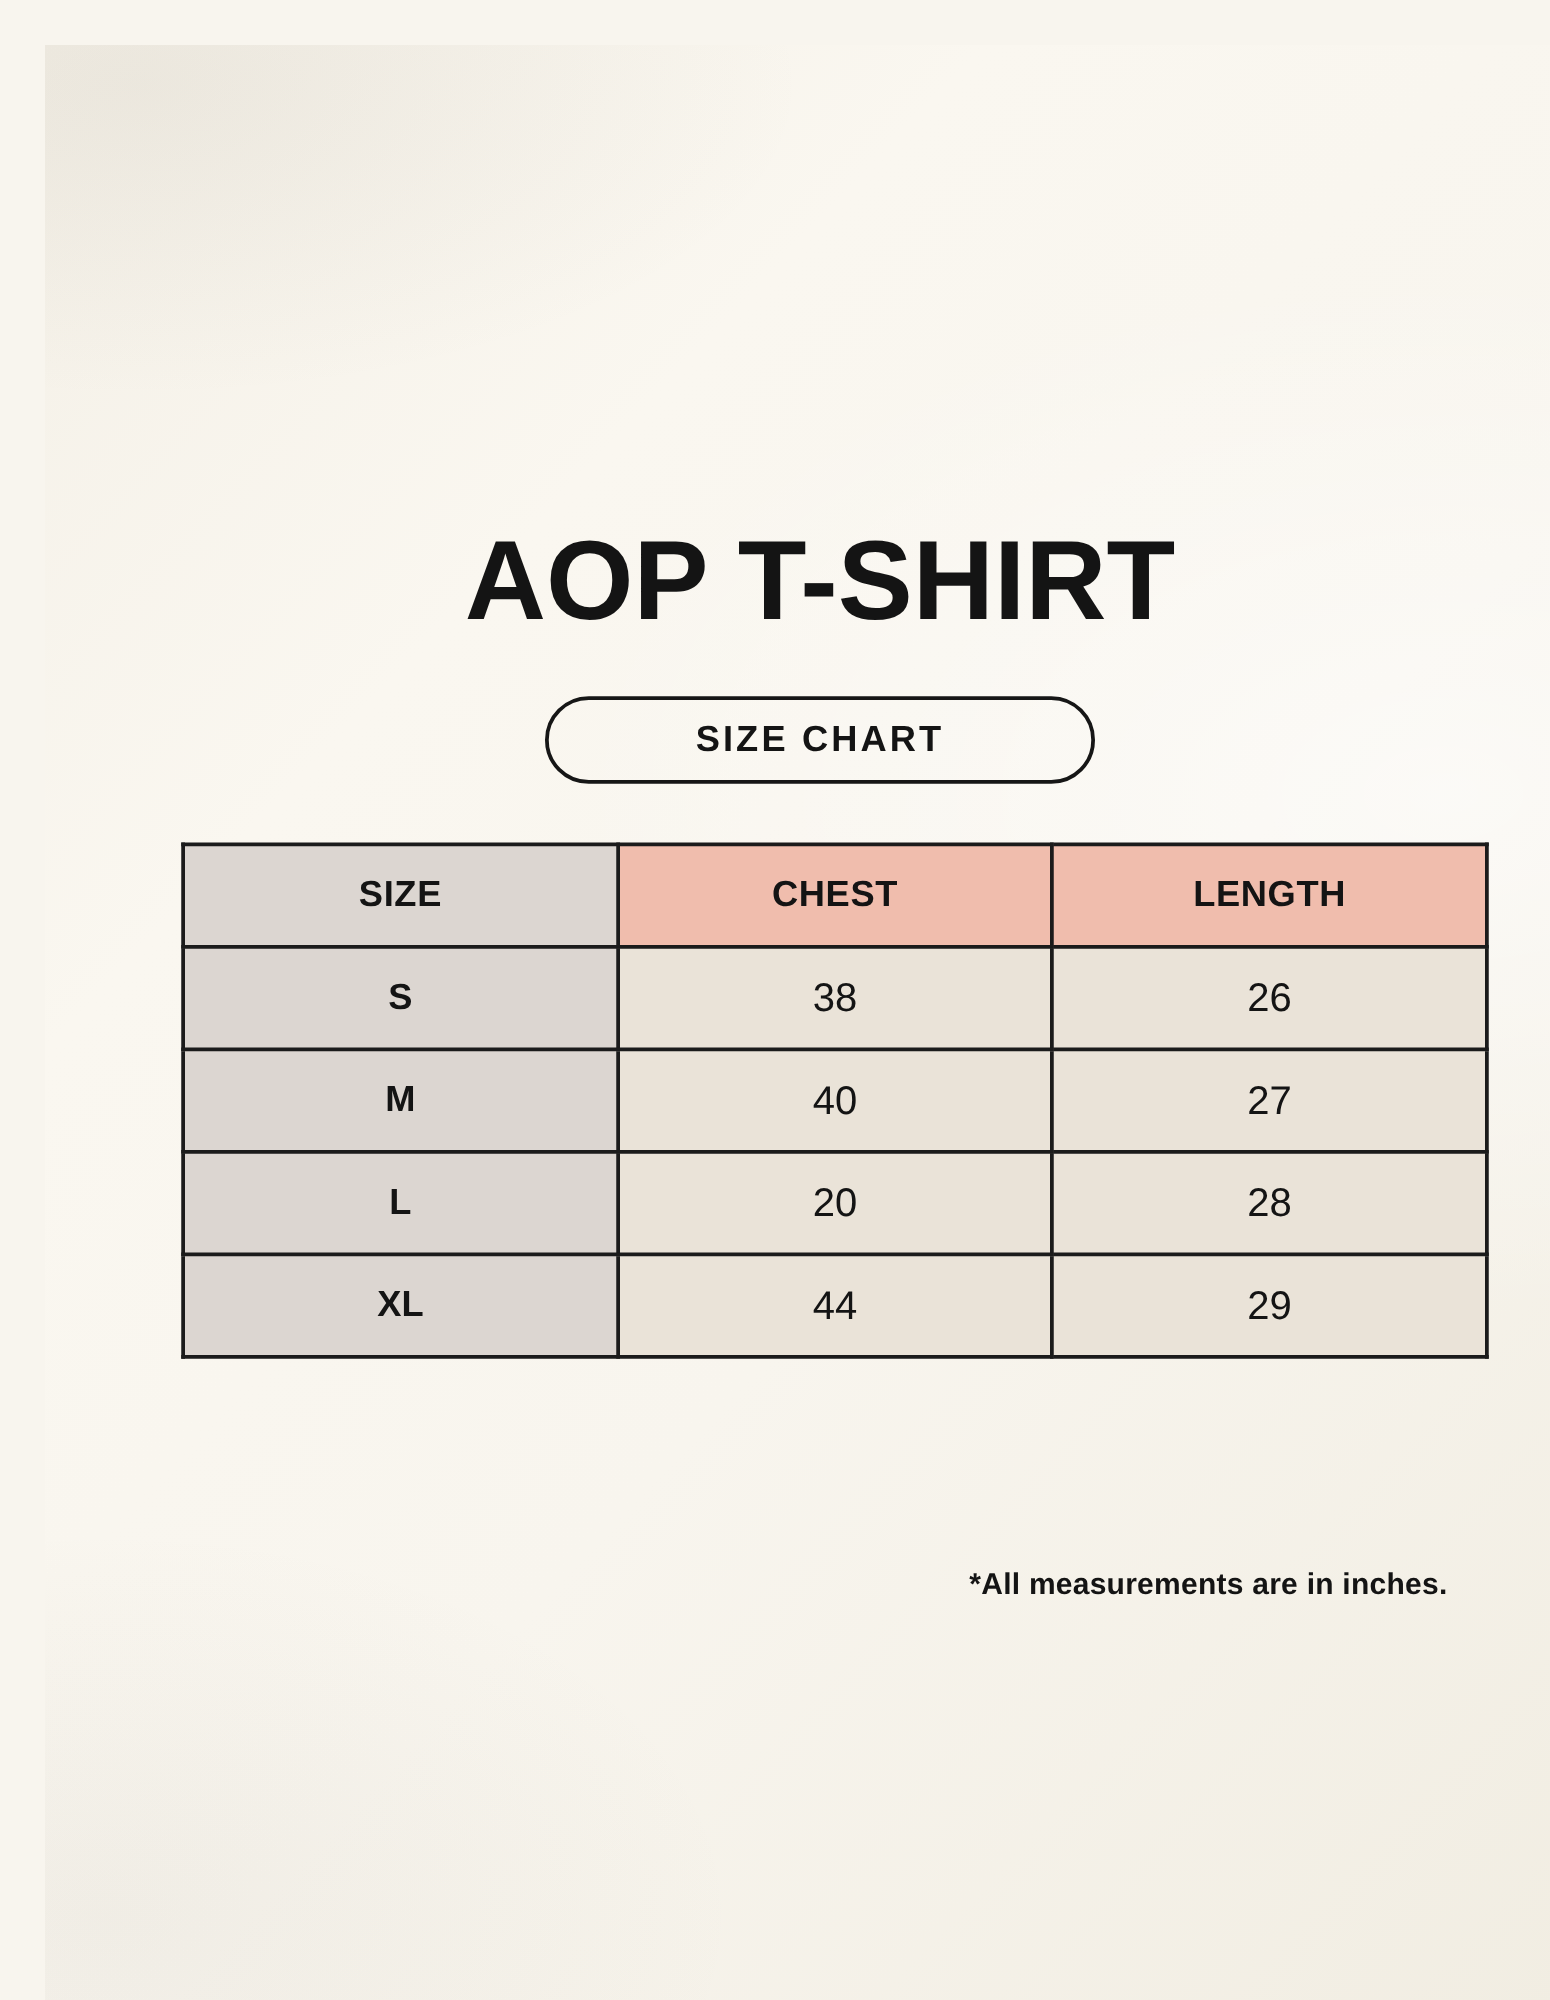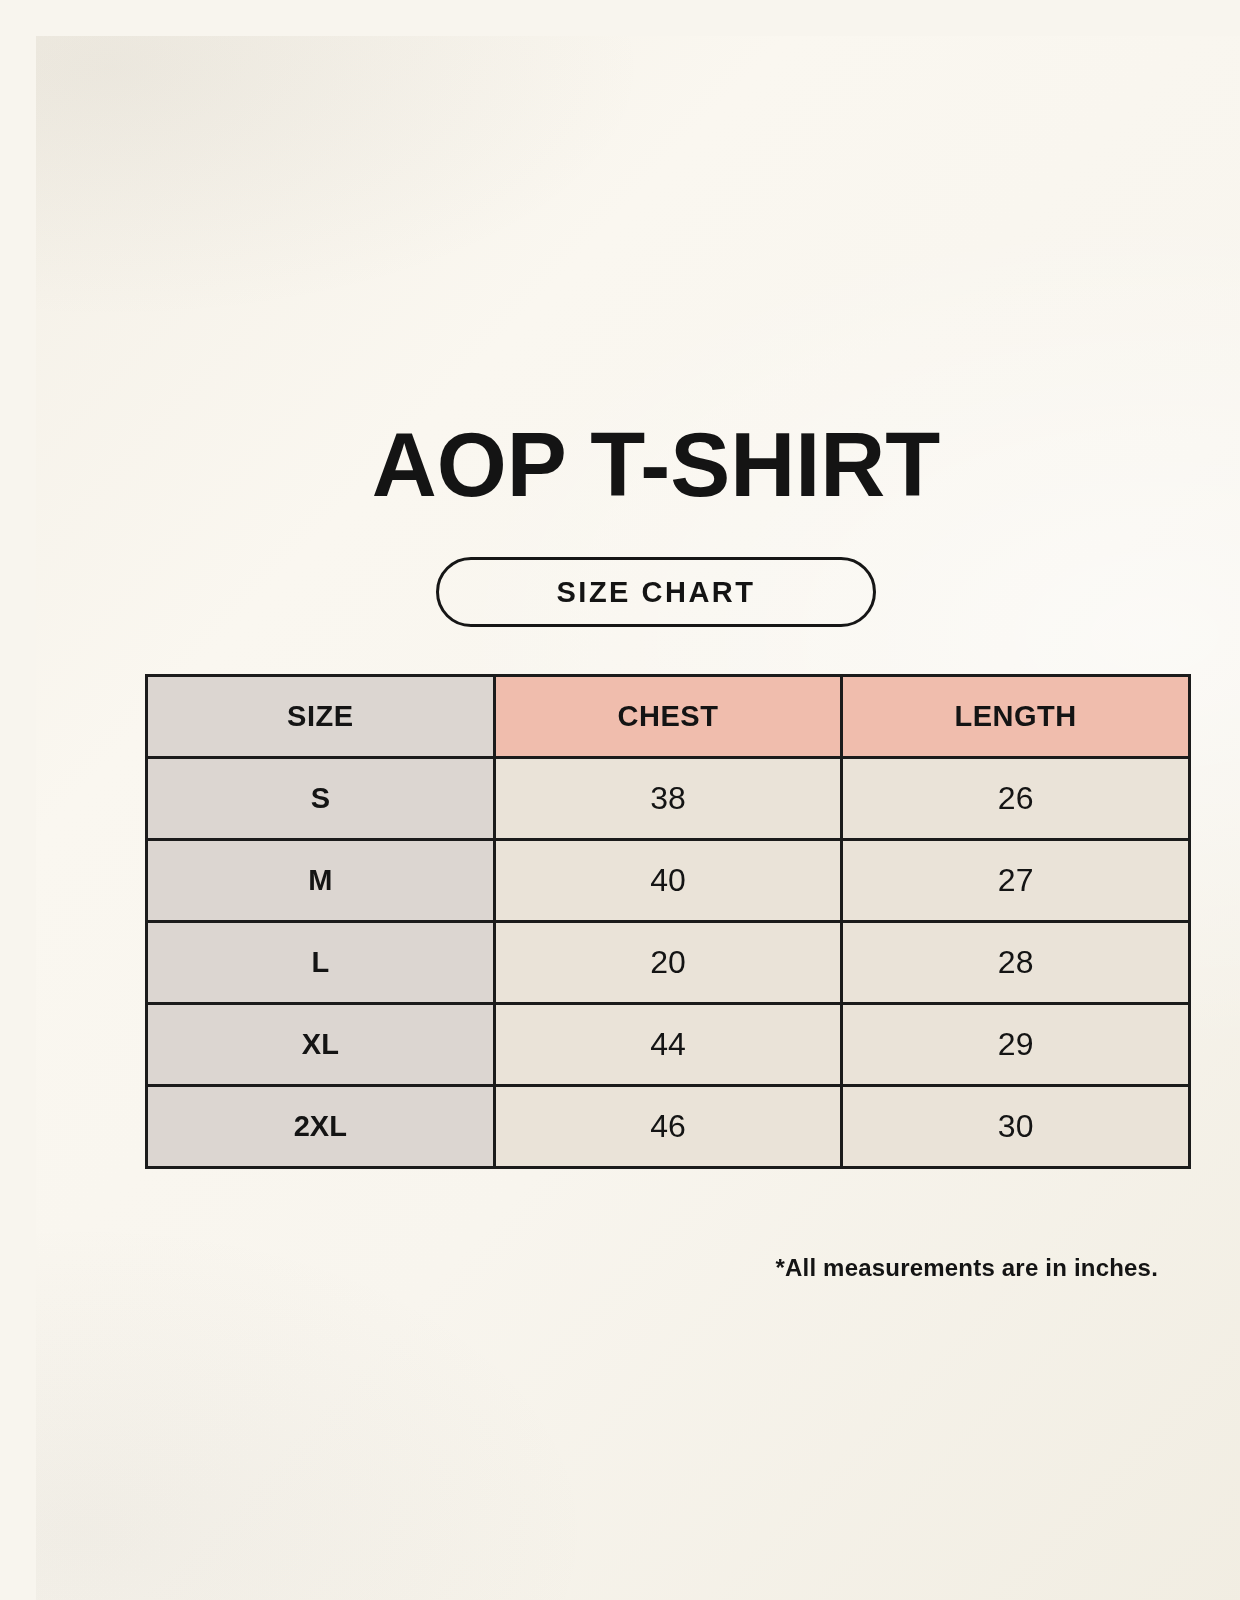--- a/index.html
+++ b/index.html
@@ -149,22 +149,17 @@
         <tr>
           <th>L</th>
           <td>20</td>
           <td>28</td>
         </tr>
         <tr>
           <th>XL</th>
           <td>44</td>
           <td>29</td>
         </tr>
-        <tr>
-          <th>2XL</th>
-          <td>46</td>
-          <td>30</td>
-        </tr>
       </tbody>
   </table>
 
   <div class="footnote">*All measurements are in inches.</div>
 </div>
 
 </body></html>

